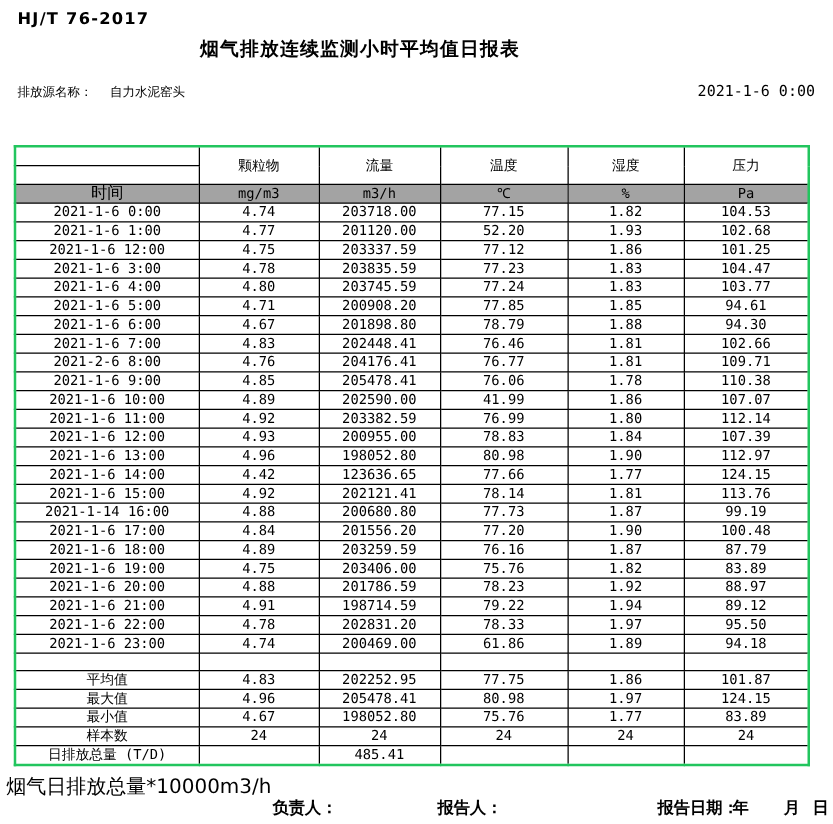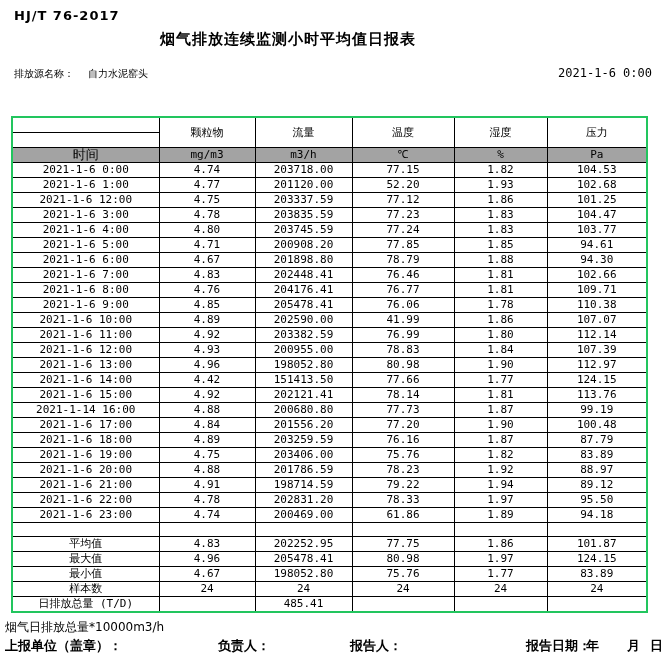--- a/index.html
+++ b/index.html
@@ -26,21 +26,21 @@
     height:14px; line-height:14px; font-size:11px;
     font-family:"DejaVu Sans Mono","Liberation Mono",monospace;
     overflow:hidden; white-space:nowrap;
   }
   td.zh { font-family:"DejaVu Sans","Liberation Sans",sans-serif; font-size:13px; }
   tr.col-name-row td { height:14px; }
   tr.unit-row td { background:#a3a3a3; }
   tr.unit-row td.zh { font-size:13px; }
   tr.spacer-row td { height:13px; }
 
-  .footer-note { position:absolute; left:5px; top:619px; font-size:12px; }
+  .footer-note { position:absolute; left:5px; top:619px; font-size:16px; }
   .sign-row { position:absolute; left:0; top:637px; width:666px; height:16px; font-size:13px; font-weight:bold; }
   .sign-row span { position:absolute; white-space:nowrap; }
   .lbl-unit { left:5px; }
   .lbl-resp { left:218px;text-align:right; }
   .lbl-reporter { left:350px; }
   .lbl-date { left:483px;margin-left:43px; }
   .lbl-year { left:586px; }
   .lbl-month { left:627px; }
   .lbl-day { left:650px; }
 </style>
@@ -147,21 +147,21 @@
       </tr>
       <tr>
         <td>2021-1-6 7:00</td>
         <td>4.83</td>
         <td>202448.41</td>
         <td>76.46</td>
         <td>1.81</td>
         <td>102.66</td>
       </tr>
       <tr>
-        <td>2021-1-6 8:00</td>
+        <td>2021-2-6 8:00</td>
         <td>4.76</td>
         <td>204176.41</td>
         <td>76.77</td>
         <td>1.81</td>
         <td>109.71</td>
       </tr>
       <tr>
         <td>2021-1-6 9:00</td>
         <td>4.85</td>
         <td>205478.41</td>
@@ -197,21 +197,21 @@
         <td>2021-1-6 13:00</td>
         <td>4.96</td>
         <td>198052.80</td>
         <td>80.98</td>
         <td>1.90</td>
         <td>112.97</td>
       </tr>
       <tr>
         <td>2021-1-6 14:00</td>
         <td>4.42</td>
-        <td>151413.50</td>
+        <td>123636.65</td>
         <td>77.66</td>
         <td>1.77</td>
         <td>124.15</td>
       </tr>
       <tr>
         <td>2021-1-6 15:00</td>
         <td>4.92</td>
         <td>202121.41</td>
         <td>78.14</td>
         <td>1.81</td>
@@ -328,20 +328,19 @@
         <td></td>
         <td></td>
         <td></td>
       </tr>
     </tbody>
 </table>
 
 <div class="footer-note">烟气日排放总量*10000m3/h</div>
 
 <div class="sign-row">
-  <span class="lbl-unit">上报单位（盖章）：</span>
   <span class="lbl-resp">负责人：</span>
   <span class="lbl-reporter">报告人：</span>
   <span class="lbl-date">报告日期：</span>
   <span class="lbl-year">年</span>
   <span class="lbl-month">月</span>
   <span class="lbl-day">日</span>
 </div>
 
 </body></html>

